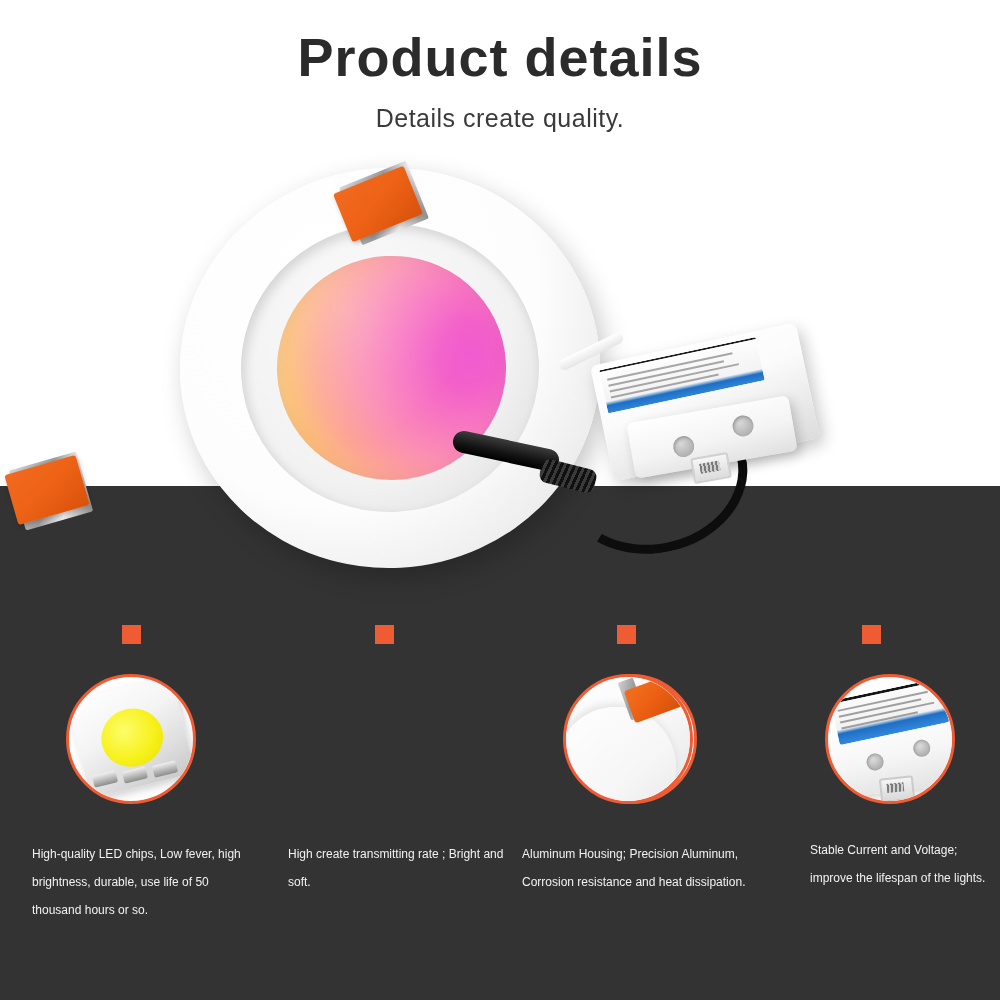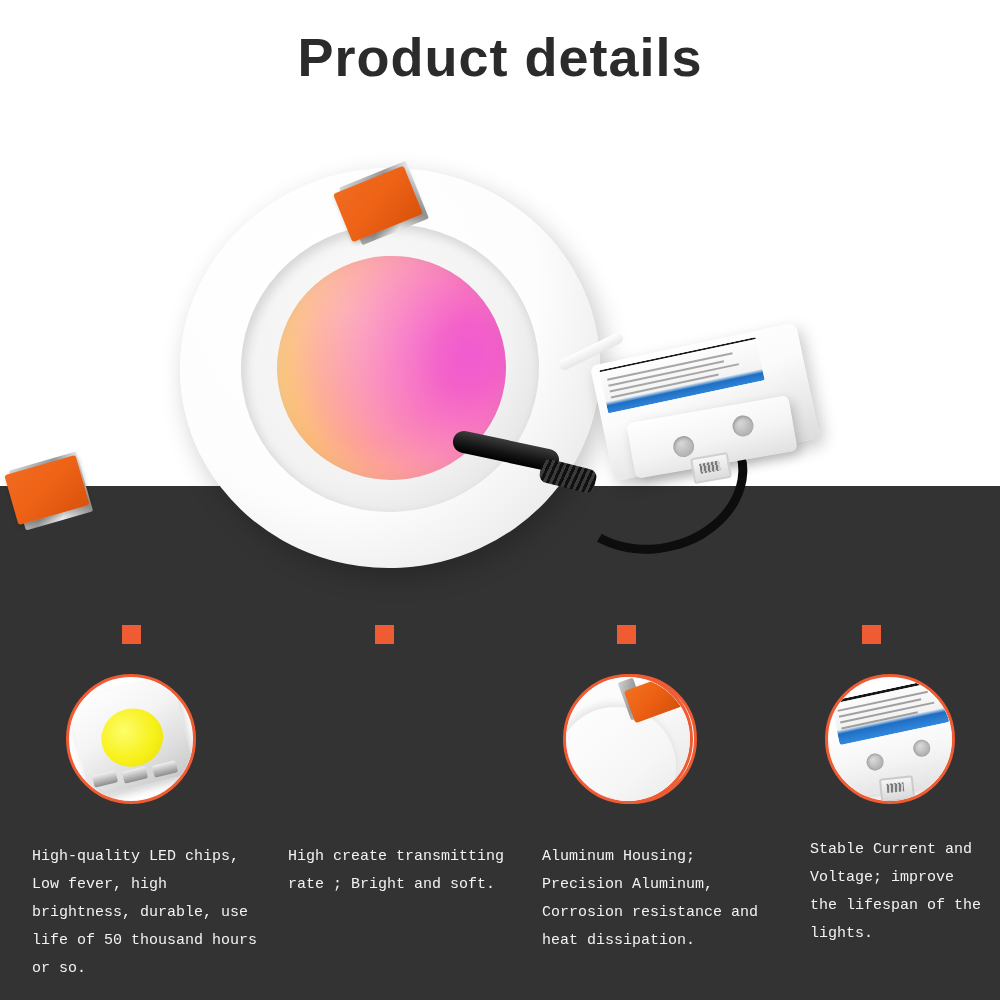--- a/index.html
+++ b/index.html
@@ -411,40 +411,41 @@
     position: absolute;
     left: 5px; top: 4px;
     width: 17px; height: 9px;
     background: repeating-linear-gradient(90deg, #7b7b7b 0 2px, #d2d2d2 2px 4px);
   }
 
   
   .caption {
     position: absolute;
     top: 228px;
-    font-size: 15px;
+    font-size: 12px;
     line-height: 28px;
     color: #f2f2f2;
-    font-family: Liberation Mono, monospace;
+    font-family: Liberation Sans, sans-serif;
   }
   .f0 .caption { left: 14px; width: 226px; }
   .f1 .caption { left: 16px; width: 236px; }
-  .f2 .caption { left: 24px; width: 232px; }
+  .f2 .caption { left: 4px; width: 232px; }
   .f3 .caption { left: 20px; width: 178px; margin-top: 8px; }
 </style>
 </head>
 <body>
 
 <div id="page">
 
   <div class="bg-top"></div>
   <div class="bg-bottom"></div>
 
   <div class="header">
     <h1 class="title">Product details</h1>
+    <p class="subtitle">Details create quality.</p>
   </div>
 
   <div class="hero">
 
     <div class="clip-metal clip-tr-metal"></div>
     <div class="clip clip-tr"></div>
 
     <div class="dl-outer">
       <div class="dl-step">
         <div class="dl-lens"></div>

